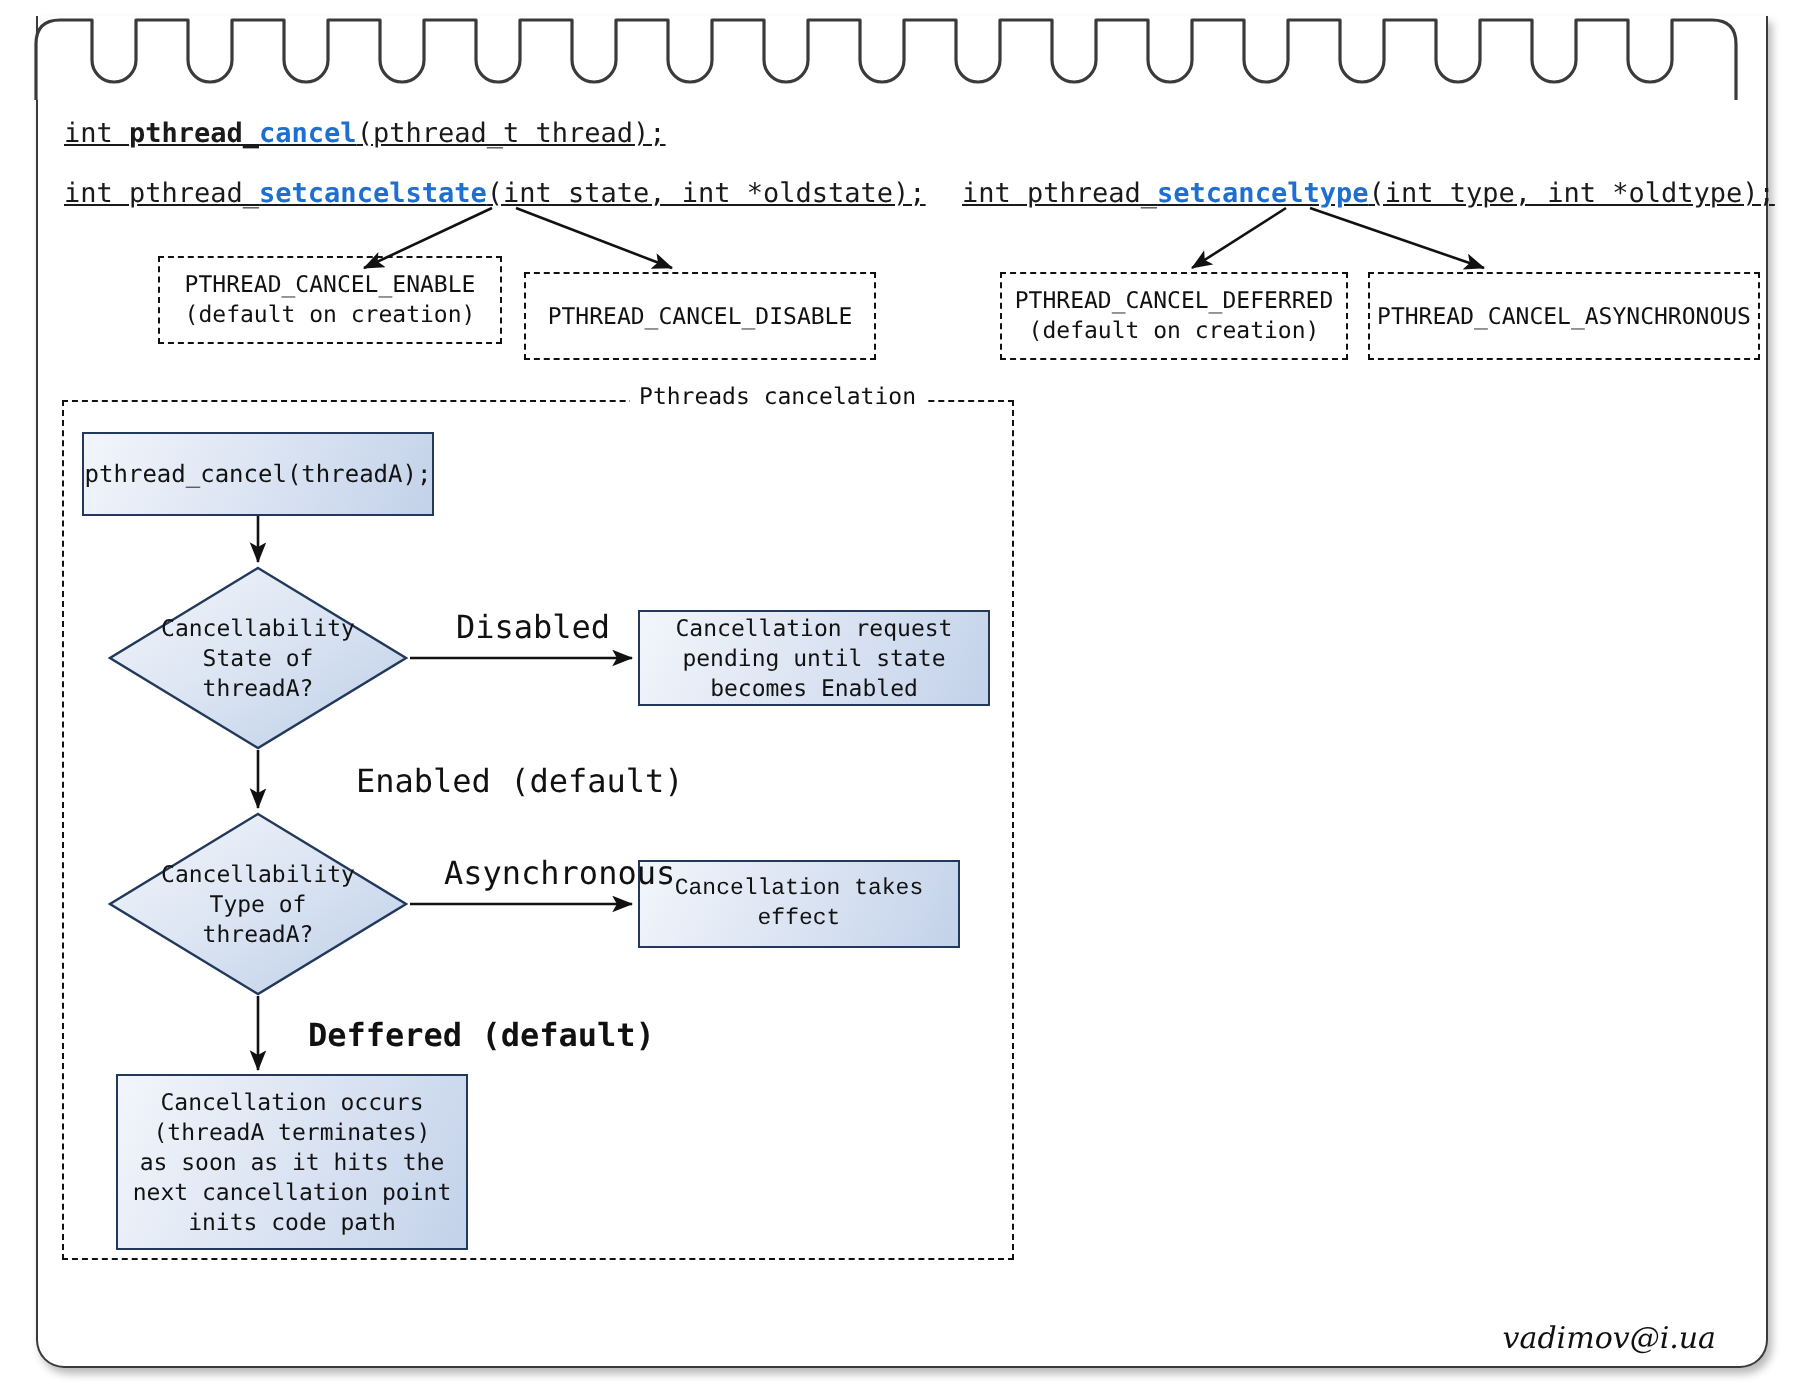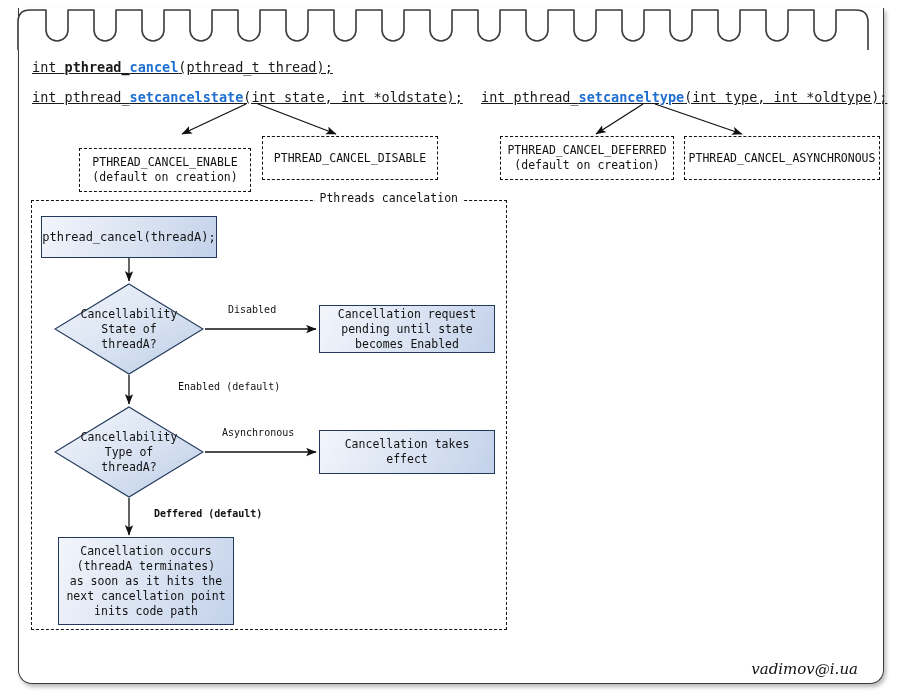--- a/index.html
+++ b/index.html
@@ -65,21 +65,21 @@
     display: flex;
     align-items: center;
     justify-content: center;
     text-align: center;
     font-family: "DejaVu Sans Mono", "Liberation Mono", monospace;
     font-size: 11.5px;
     line-height: 15px;
     color: #111111;
     white-space: pre-line;
   }
-  #dbox-enable       { left: 79px;  top: 148px; width: 172px; height: 44px; }
+  #dbox-enable       { left: 79px;  top: 128px; width: 172px; height: 44px; }
   #dbox-disable      { left: 262px; top: 136px; width: 176px; height: 44px; }
   #dbox-deferred     { left: 500px; top: 136px; width: 174px; height: 44px; }
   #dbox-async        { left: 684px; top: 136px; width: 196px; height: 44px; }
 
   
   #group {
     position: absolute;
     left: 31px;
     top: 200px;
     width: 476px;
@@ -115,21 +115,21 @@
     justify-content: center;
     text-align: center;
     font-family: "DejaVu Sans Mono", "Liberation Mono", monospace;
     font-size: 11.5px;
     line-height: 15px;
     color: #121212;
     white-space: pre-line;
   }
   #n-call     { left: 41px;  top: 216px; width: 176px; height: 42px; font-size: 12px; }
   #n-pending  { left: 319px; top: 305px; width: 176px; height: 48px; }
-  #n-takes    { left: 319px; top: 430px; width: 176px; height: 44px; }
+  #n-takes    { left: 319px; top: 430px; width: 161px; height: 44px; font-family: Liberation Mono, monospace; }
   #n-occurs   { left: 58px;  top: 537px; width: 176px; height: 88px; }
 
   
   .diamond {
     position: absolute;
     width: 150px;
     height: 92px;
   }
   .diamond svg { position: absolute; inset: 0; }
   .diamond .dtext {
@@ -145,21 +145,21 @@
     color: #121212;
     white-space: pre-line;
   }
   #d-state { left: 54px; top: 283px; }
   #d-type  { left: 54px; top: 406px; }
 
   
   .elabel {
     position: absolute;
     font-family: "DejaVu Sans Mono", "Liberation Mono", monospace;
-    font-size: 10px;
+    font-size: 16px;
     color: #111111;
     white-space: nowrap;
   }
   #lbl-disabled { left: 228px; top: 304px; }
   #lbl-enabled  { left: 154px; top: 381px; margin-left: 24px; }
   #lbl-async    { left: 222px; top: 427px; }
   #lbl-deferred { left: 154px; top: 508px; font-weight: bold; }
 
   
   #wires { position: absolute; left: 0; top: 0; width: 900px; height: 700px; pointer-events: none; }

